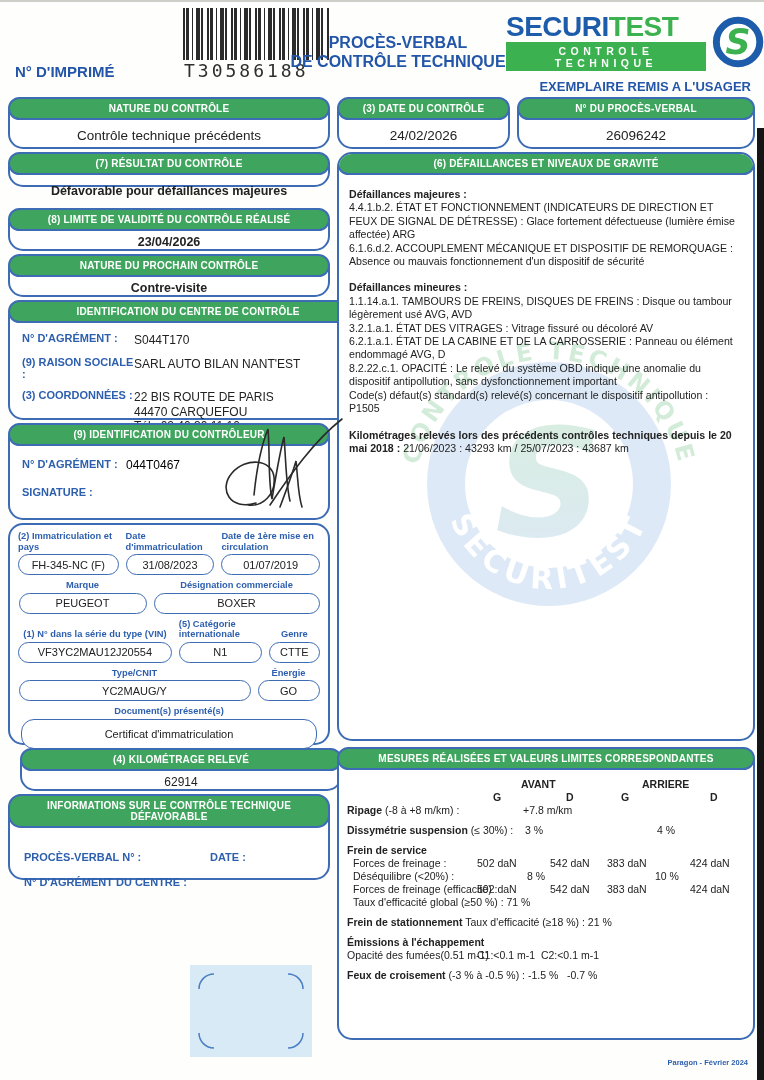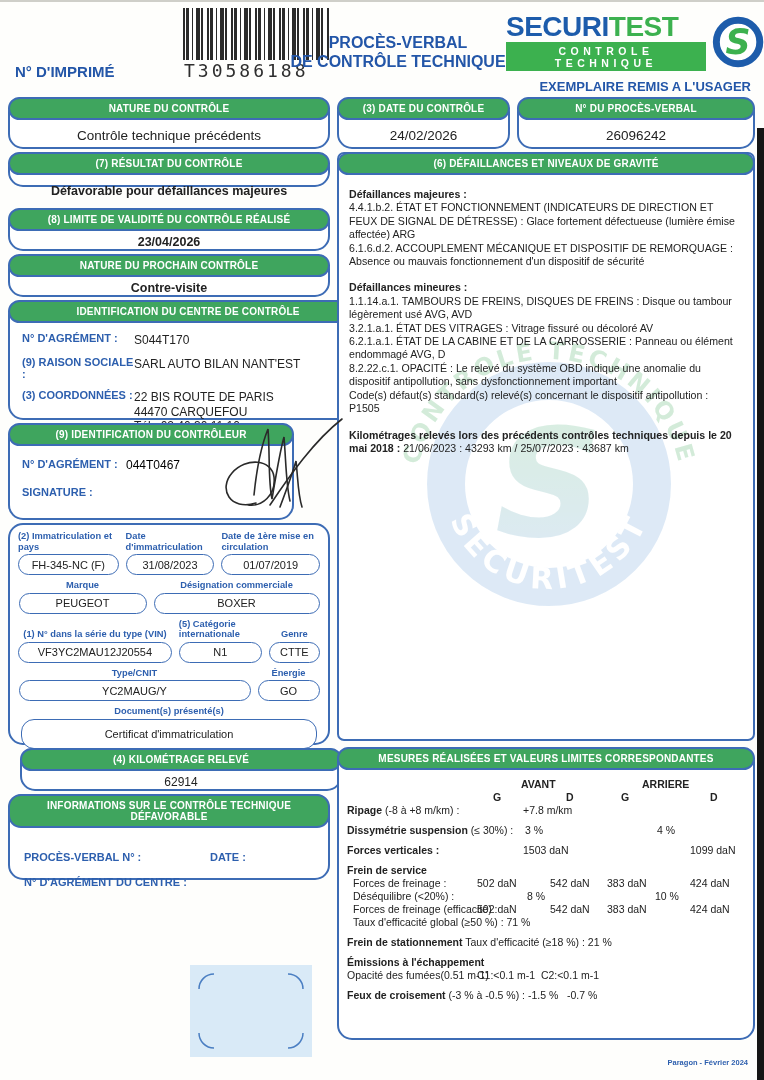--- a/index.html
+++ b/index.html
@@ -38,21 +38,21 @@
   .val{display:flex;align-items:center;justify-content:center;text-align:center;color:var(--ink);}
   .val.big{font-size:13.5px;} .val.bold{font-weight:bold;font-size:12.5px;}
 
   .b-nature{left:8px;top:97px;width:322px;height:52px;} .b-nature .val{height:30px;}
   .b-date{left:337px;top:97px;width:173px;height:52px;} .b-date .val{height:30px;}
   .b-pv{left:517px;top:97px;width:238px;height:52px;} .b-pv .val{height:30px;}
   .b-resultat{left:8px;top:152px;width:322px;height:35px;} .b-resultat .val{height:31px;}
   .b-limite{left:8px;top:208px;width:322px;height:43px;} .b-limite .val{height:21px;}
   .b-prochain{left:8px;top:254px;width:322px;height:43px;} .b-prochain .val{height:21px;}
   .b-centre{left:8px;top:300px;width:360px;height:120px;}
-  .b-controleur{left:8px;top:423px;width:286px;height:97px;}
+  .b-controleur{left:8px;top:423px;width:322px;height:97px;}
   .b-vehicule{left:8px;top:523px;width:322px;height:222px;}
   .b-km{left:20px;top:748px;width:322px;height:43px;} .b-km .val{height:21px;font-size:12px;}
   .b-infos{left:8px;top:794px;width:322px;height:86px;}
   .b-defaillances{left:337px;top:152px;width:418px;height:589px;}
   .b-mesures{left:337px;top:747px;width:418px;height:293px;}
 
   .lbl{color:var(--blue-text);font-weight:bold;font-size:11px;}
   .rows{padding:9px 10px 0 12px;font-size:12px;color:var(--ink);}
   .frow{display:flex;margin-bottom:9px;}
   .frow .lbl{width:112px;flex:none;}
@@ -260,21 +260,21 @@
     <div class="hdr">INFORMATIONS SUR LE CONTRÔLE TECHNIQUE DÉFAVORABLE</div>
     <div class="infos-body">
       <div class="infos-r1">
         <span class="lbl">PROCÈS-VERBAL N° :</span>
         <span class="lbl">DATE :</span>
       </div>
       <div class="lbl">N° D'AGRÉMENT DU CENTRE :</div>
     </div>
   </div>
 
-  <div class="box b-defaillances" style="overflow:hidden;border-radius:7px;">
+  <div class="box b-defaillances" style="overflow:hidden;">
     <div class="hdr" style="position:relative;z-index:2;">(6) DÉFAILLANCES ET NIVEAUX DE GRAVITÉ</div>
     <svg class="watermark" viewBox="0 0 330 320">
       <defs>
         <linearGradient id="sgrad" x1="0" y1="0" x2="0" y2="1">
           <stop offset="0" stop-color="#b9e2c4"></stop>
             <stop offset="1" stop-color="#c2d8ef"></stop>
         </linearGradient>
         <path id="wm-top" d="M 35 140 A 133 133 0 0 1 295 140" fill="none"></path>
         <path id="wm-bot" d="M 68 200 A 105 105 0 0 0 262 200" fill="none"></path>
       </defs>
@@ -309,21 +309,20 @@
           <span class="mval b" style="left: 297px;">ARRIERE</span>
         </div>
         <div class="mrow">
           <span class="mval b" style="left: 148px;">G</span>
           <span class="mval b" style="left: 221px;">D</span>
           <span class="mval b" style="left: 276px;">G</span>
           <span class="mval b" style="left: 365px;">D</span>
         </div>
         <div class="mrow"><span class="mlbl"><span class="b">Ripage</span><span> (-8 à +8 m/km) :</span></span><span class="mval" style="left: 178px;">+7.8 m/km</span></div>
         <div class="mrow gap"><span class="mlbl"><span class="b">Dissymétrie suspension</span><span> (≤ 30%) :</span></span><span class="mval" style="left: 180px;">3 %</span><span class="mval" style="left: 312px;">4 %</span></div>
-        <div class="mrow gap"><span class="mlbl"><span class="b">Forces verticales :</span></span><span class="mval" style="left: 178px;">1503 daN</span><span class="mval" style="left: 345px;">1099 daN</span></div>
         <div class="mrow gap"><span class="mlbl"><span class="b">Frein de service</span></span></div>
         <div class="mrow"><span class="mlbl ind"><span>Forces de freinage :</span></span><span class="mval" style="left: 132px;">502 daN</span><span class="mval" style="left: 205px;">542 daN</span><span class="mval" style="left: 262px;">383 daN</span><span class="mval" style="left: 345px;">424 daN</span></div>
         <div class="mrow"><span class="mlbl ind"><span>Déséquilibre (&lt;20%) :</span></span><span class="mval" style="left: 182px;">8 %</span><span class="mval" style="left: 310px;">10 %</span></div>
         <div class="mrow"><span class="mlbl ind"><span>Forces de freinage (efficacité) :</span></span><span class="mval" style="left: 132px;">502 daN</span><span class="mval" style="left: 205px;">542 daN</span><span class="mval" style="left: 262px;">383 daN</span><span class="mval" style="left: 345px;">424 daN</span></div>
         <div class="mrow"><span class="mlbl ind"><span>Taux d'efficacité global (≥50 %) : 71 %</span></span></div>
         <div class="mrow gap"><span class="mlbl"><span class="b">Frein de stationnement</span><span> Taux d'efficacité (≥18 %) : 21 %</span></span></div>
         <div class="mrow gap"><span class="mlbl"><span class="b">Émissions à l'échappement</span></span></div>
         <div class="mrow"><span class="mlbl"><span>Opacité des fumées(0.51 m-1)</span></span><span class="mval" style="left: 132px;">C1:&lt;0.1 m-1  C2:&lt;0.1 m-1</span></div>
         <div class="mrow gap"><span class="mlbl"><span class="b">Feux de croisement</span><span> (-3 % à  -0.5 %) : -1.5 %</span></span><span class="mval" style="left: 222px;">-0.7 %</span></div>
       </div>

